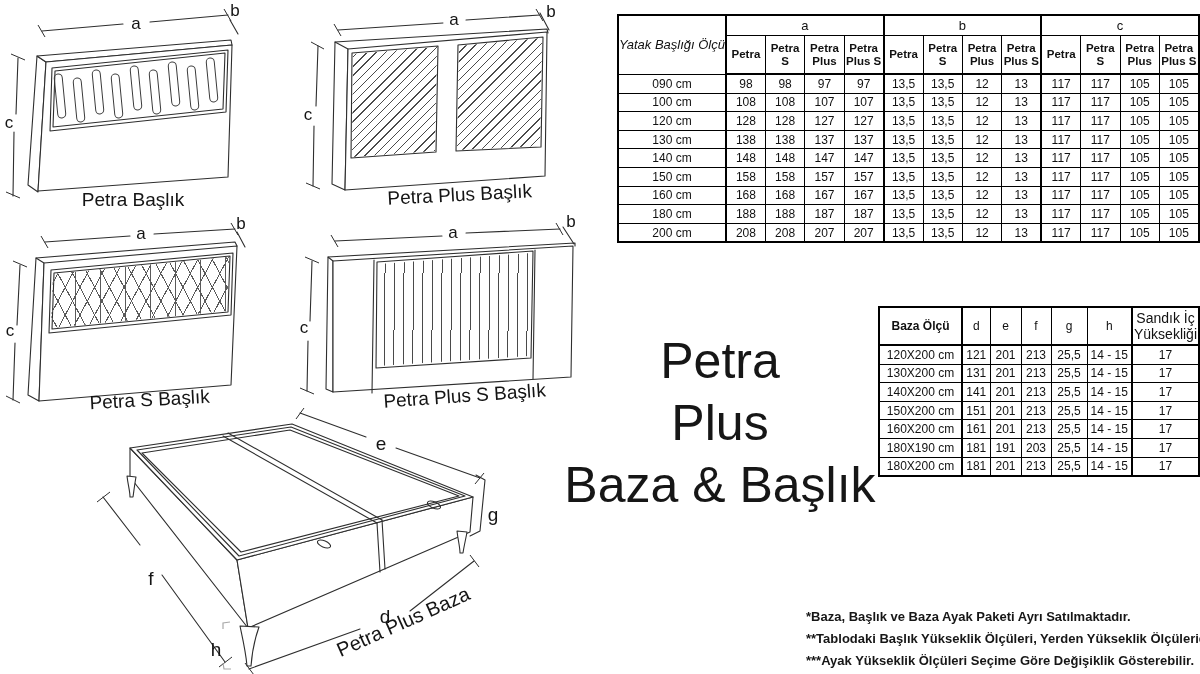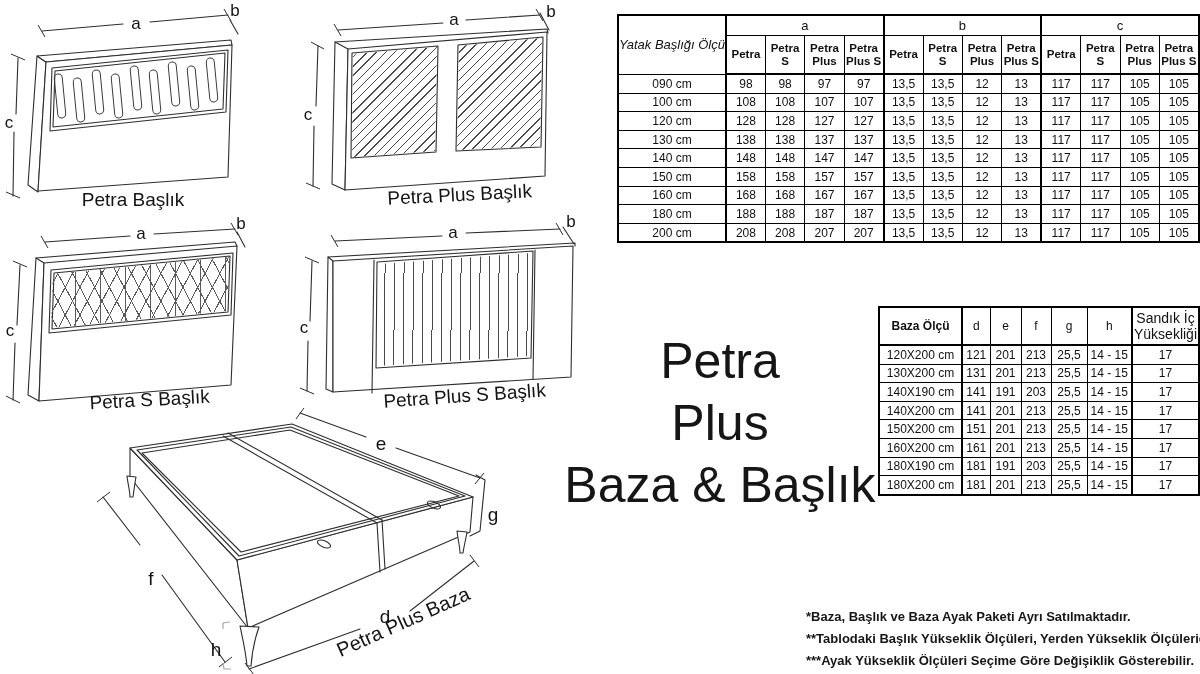--- a/index.html
+++ b/index.html
@@ -437,29 +437,20 @@
         <tr>
           <td>130X200 cm</td>
           <td>131</td>
           <td>201</td>
           <td>213</td>
           <td>25,5</td>
           <td>14 - 15</td>
           <td>17</td>
         </tr>
         <tr>
-          <td>140X190 cm</td>
-          <td>141</td>
-          <td>191</td>
-          <td>203</td>
-          <td>25,5</td>
-          <td>14 - 15</td>
-          <td>17</td>
-        </tr>
-        <tr>
           <td>140X200 cm</td>
           <td>141</td>
           <td>201</td>
           <td>213</td>
           <td>25,5</td>
           <td>14 - 15</td>
           <td>17</td>
         </tr>
         <tr>
           <td>150X200 cm</td>

